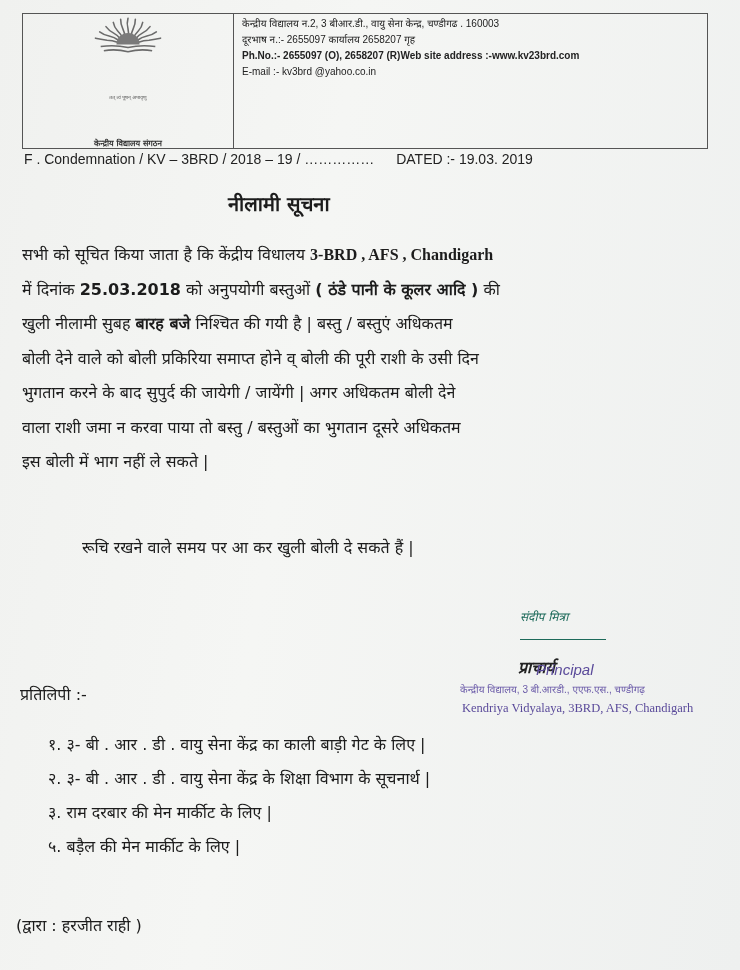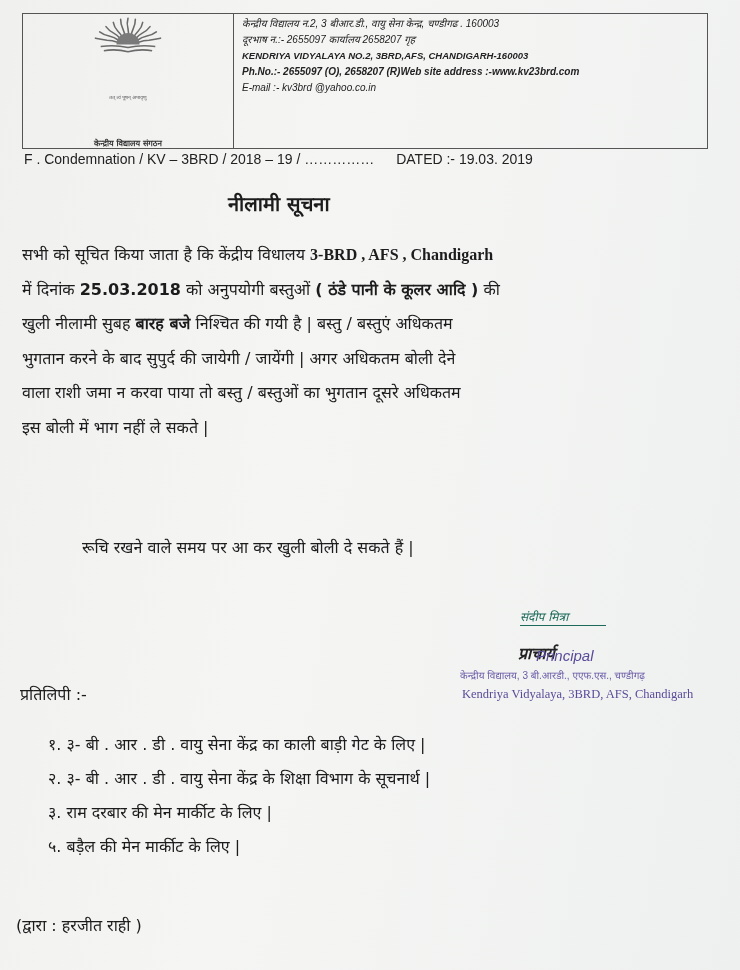--- a/index.html
+++ b/index.html
@@ -20,21 +20,20 @@
     width: 210px; height: 100%;
     border-right: 1.5px solid #555;
     display: flex; flex-direction: column; align-items: center; justify-content: space-between; gap: 36px;
   }
   .logo-cell svg { display: block; }
   .logo-caption-small { font-size: 5px; color: #555; margin-top: 2px; }
   .logo-caption { font-size: 8px; color: #333; font-weight: bold; margin-top: 1px; }
   .addr-cell {
     padding: 2px 8px; font-size: 10px; line-height: 16px; color: #222;
     font-family: "Liberation Sans", sans-serif;
-    font-style: italic;
   }
   .addr-cell .en { font-size: 9.5px; }
   .ref-line {
     position: absolute; left: 24px; top: 151px;
     font-family: "Liberation Sans", sans-serif;
     font-size: 14px; color: #222;
     display: flex; gap: 20px;
   }
   .ref-line .dated { margin-left: 2px; }
   .title {
@@ -51,21 +50,21 @@
   .interest {
     position: absolute; left: 82px; top: 536px;
     font-size: 16px; color: #1c1c1c;
   }
   .signature-block {
     position: absolute; left: 462px; top: 608px;
     width: 270px;
   }
   .sig-scribble {
     font-size: 12px; color: #1d6a5a; font-style: italic; margin-left: 58px;
-    border-bottom: 1px solid #1d6a5a; width: 86px; padding-bottom: 0;
+    border-bottom: 1px solid #1d6a5a; width: 86px; padding-bottom: 14px;
   }
   .sig-title {
     font-size: 16px; font-weight: bold; color: #222; margin-left: 56px; margin-top: 16px;
     position: relative; height: 20px; font-style: italic;
   }
   .sig-title .stamp-en {
     position: absolute; left: 18px; top: 5px;
     font-family: "Liberation Sans", sans-serif; font-weight: normal;
     color: #5a4a9a; font-size: 15px;
   }
@@ -116,37 +115,37 @@
         <path d="M28 62 Q55 58 80 64 Q105 58 132 62"></path>
         <path d="M34 70 Q57 66 80 72 Q103 66 126 70"></path>
       </g>
     </svg>
     <div class="logo-caption-small">तत् त्वं पूषन् अपावृणु</div>
     <div class="logo-caption">केन्द्रीय विद्यालय संगठन</div>
   </div>
   <div class="addr-cell">
     <div>केन्द्रीय विद्यालय न.2, 3 बीआर.डी., वायु सेना केन्द्र, चण्डीगढ . 160003</div>
     <div>दूरभाष न.:-   2655097 कार्यालय        2658207 गृह</div>
-    <div class="en" style="font-weight:bold;">KENDRIYA VIDYALAYA NO.2, 3BRD,AFS, CHANDIGARH-160003</div>
     <div style="font-weight:bold;">Ph.No.:- 2655097 (O), 2658207 (R)Web site address :-www.kv23brd.com</div>
     <div>E-mail :- kv3brd @yahoo.co.in</div>
   </div>
 </div>
 
 <div class="ref-line">
   <span>F . Condemnation /  KV – 3BRD / 2018 – 19 / ……………</span>
   <span class="dated">DATED :- 19.03. 2019</span>
 </div>
 
 <div class="title">नीलामी सूचना</div>
 
 <div class="body-para">
   <p><span>सभी को सूचित  किया जाता है कि केंद्रीय विधालय </span><span class="bold-en">3-BRD , AFS , Chandigarh</span></p>
   <p><span>में दिनांक </span><span class="u">25.03.2018</span><span> को अनुपयोगी बस्तुओं </span><span class="u">( ठंडे पानी के कूलर  आदि )</span><span> की</span></p>
   <p><span>खुली नीलामी सुबह </span><span class="u">बारह  बजे</span><span> निश्चित की गयी  है |  बस्तु / बस्तुएं अधिकतम</span></p>
+  <p>बोली देने वाले को बोली प्रकिरिया समाप्त होने व्  बोली की पूरी राशी के उसी दिन</p>
   <p>भुगतान  करने के  बाद सुपुर्द  की  जायेगी / जायेंगी | अगर  अधिकतम बोली देने</p>
   <p>वाला राशी जमा न करवा पाया तो बस्तु / बस्तुओं  का  भुगतान दूसरे अधिकतम</p>
   <p>इस बोली में भाग नहीं ले  सकते |</p>
 </div>
 
 <div class="interest">रूचि रखने वाले समय पर आ कर खुली बोली दे सकते हैं |</div>
 
 <div class="signature-block">
   <div class="sig-scribble">संदीप मित्रा</div>
   <div class="sig-title">

